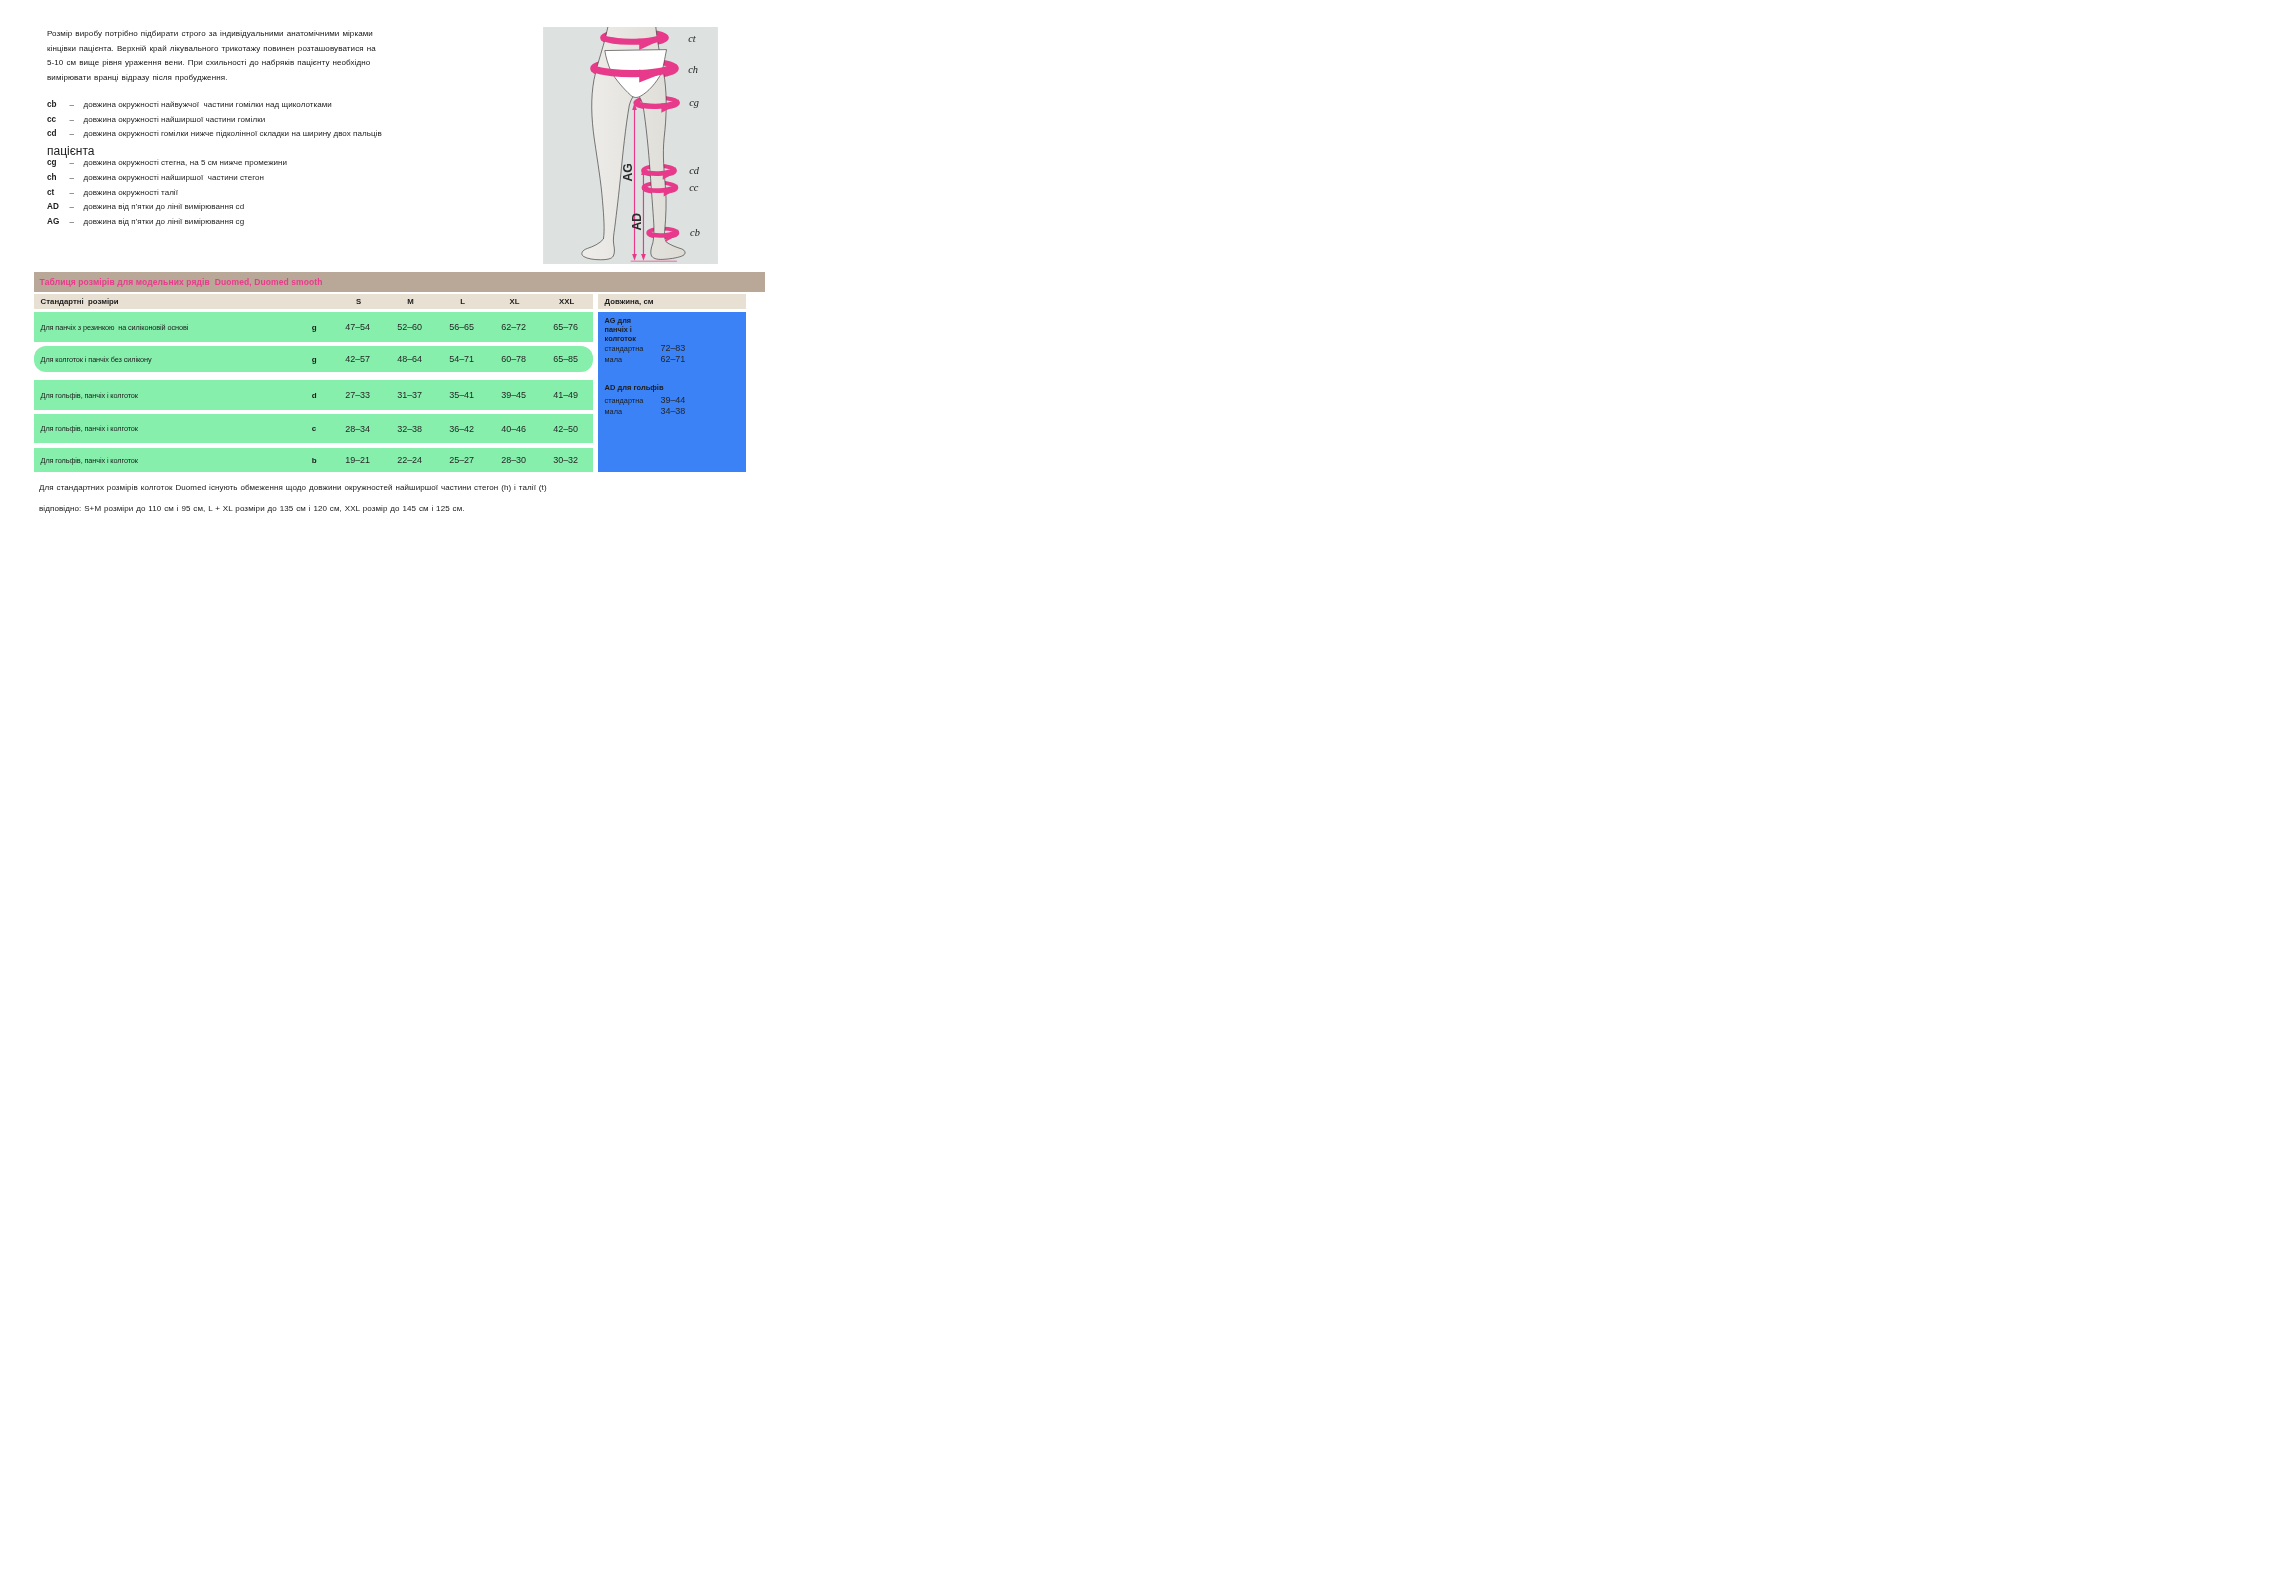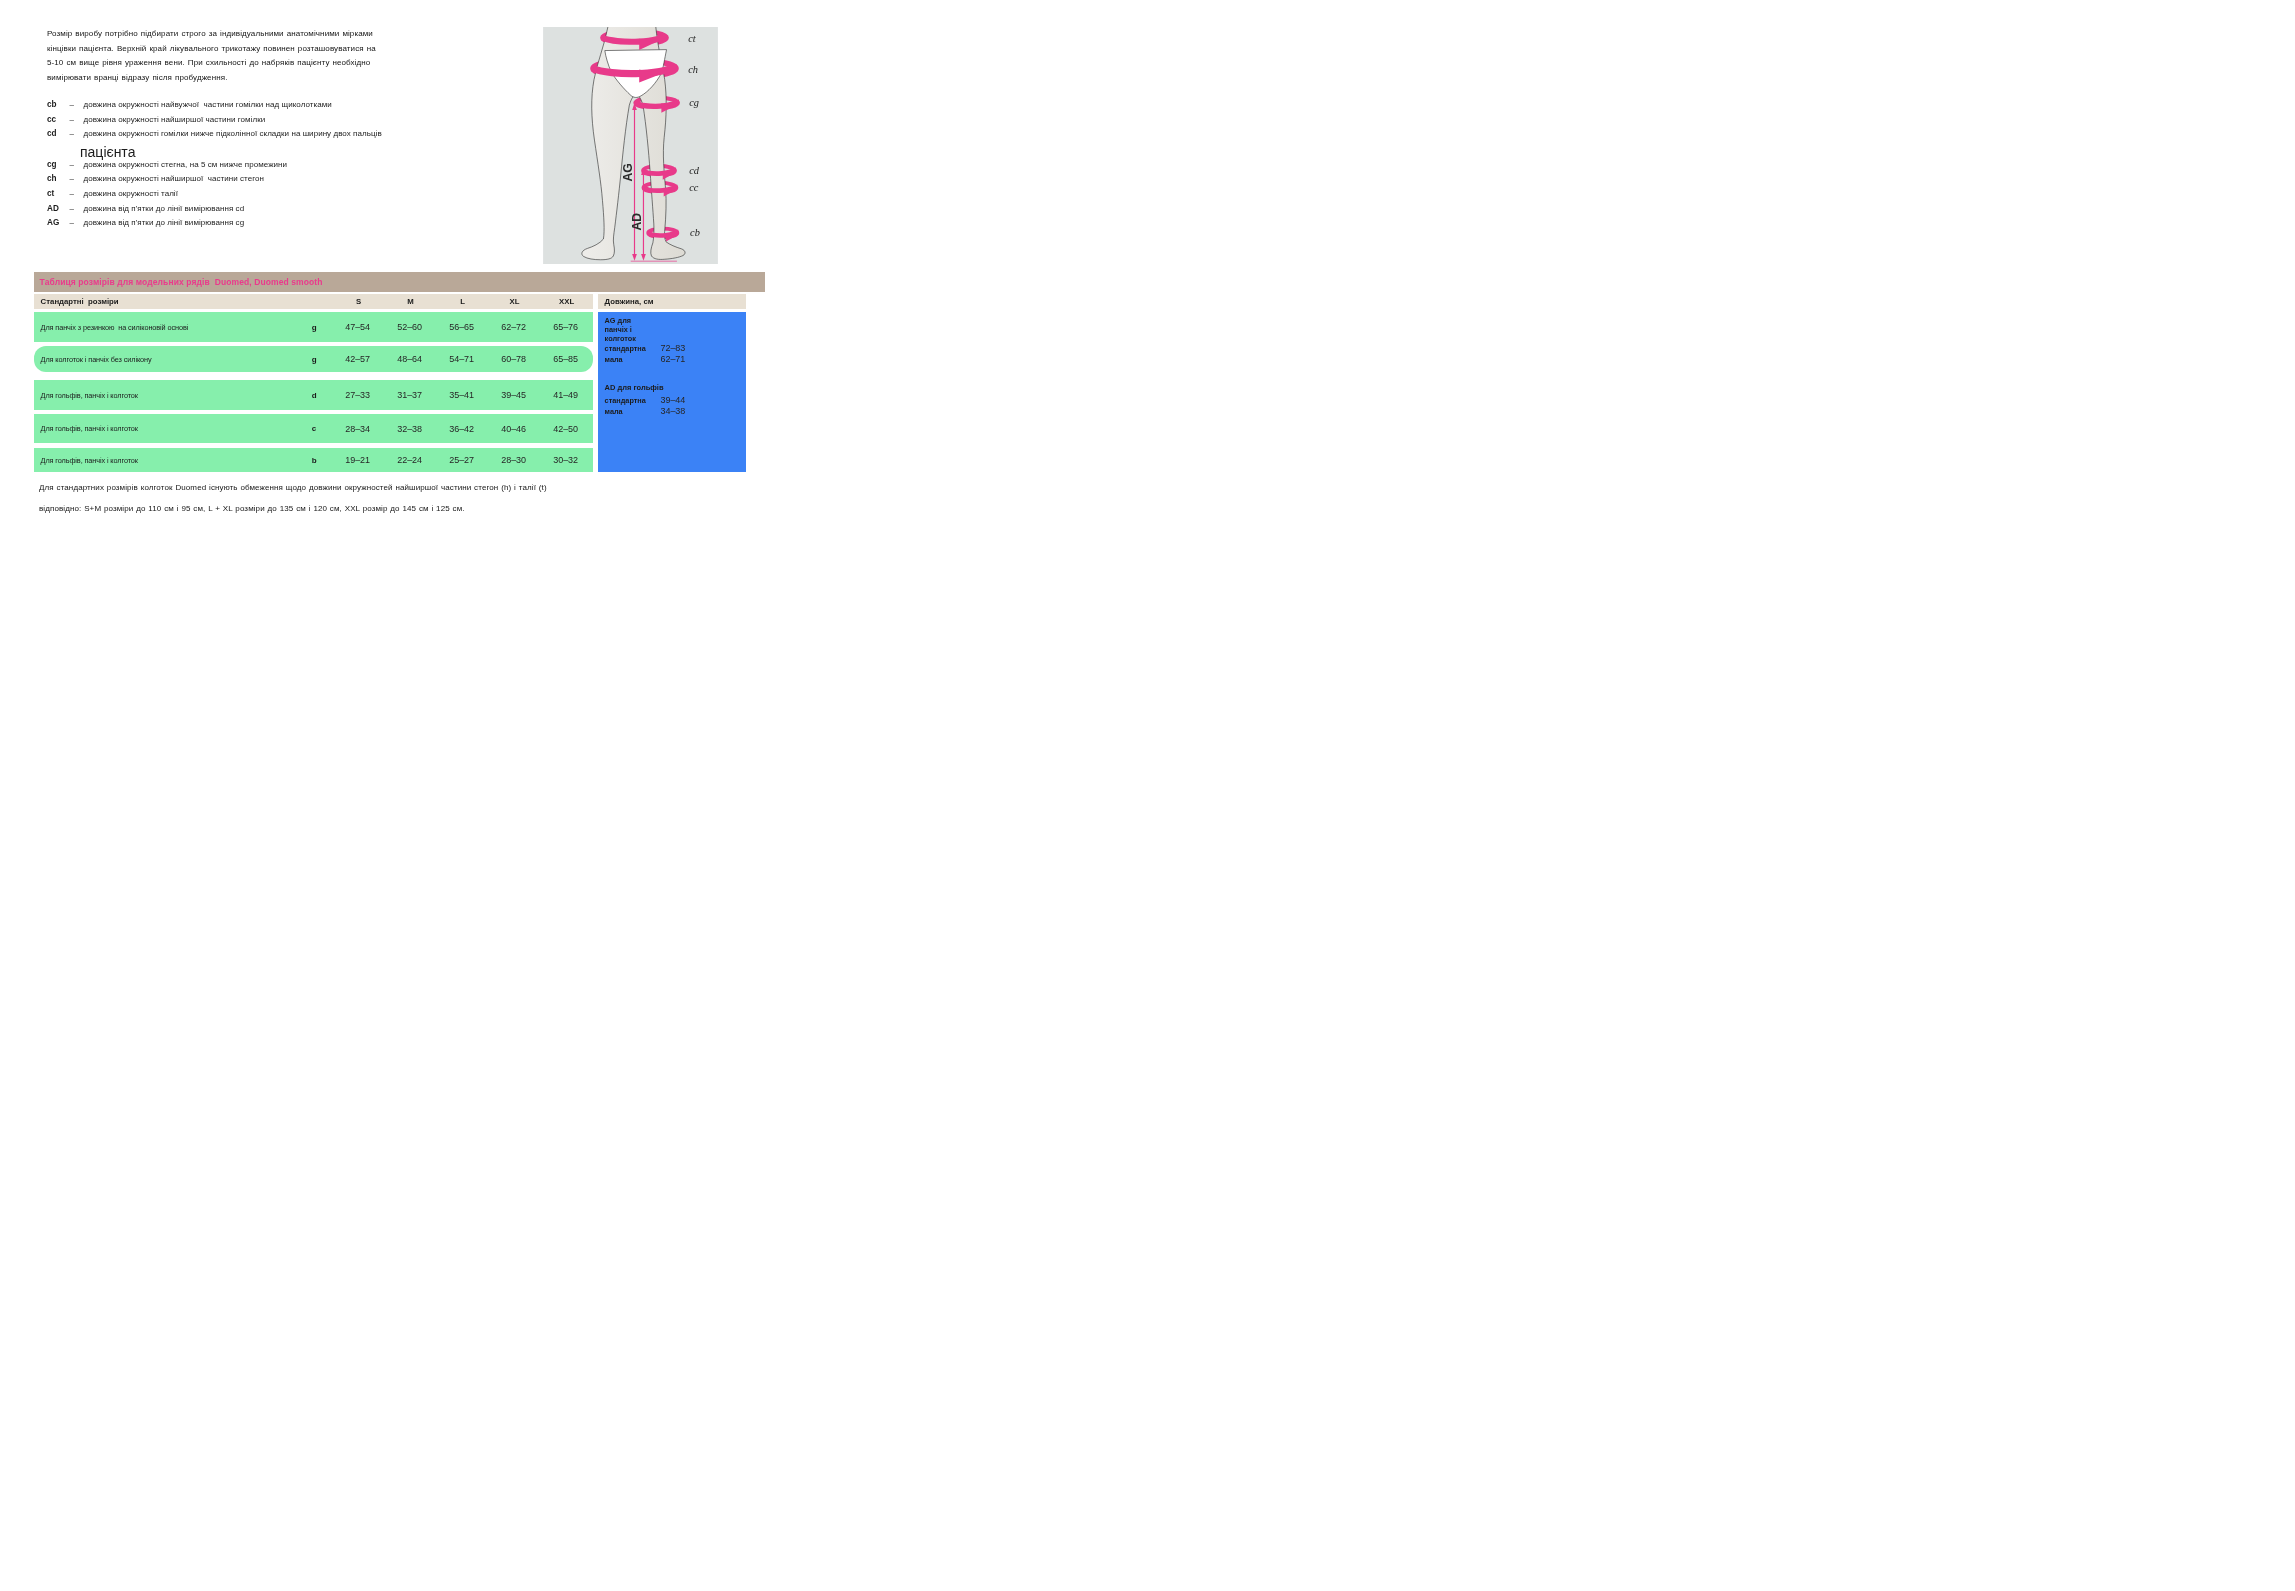--- a/index.html
+++ b/index.html
@@ -9,21 +9,21 @@
   
   .para{position:absolute;left:47px;top:27px;width:473px;font-size:8px;line-height:14.6px;
         letter-spacing:0.1px;word-spacing:0.7px;white-space:pre-line;color:#141414;}
 
   
   .defs{position:absolute;left:47px;top:100px;width:480px;}
   .def{display:flex;min-height:14.6px;align-items:baseline;}
   .def .abbr{width:22.6px;font-weight:bold;font-size:8.2px;flex:none;}
   .def .dash{width:14px;flex:none;font-size:8px;}
   .def .desc{flex:1;font-size:8px;letter-spacing:0.05px;white-space:pre-wrap;}
-  .def .cont{font-size:14px;margin-left:33px;}
+  .def .cont{font-size:12px;}
 
   
   .figure{position:absolute;left:543px;top:27px;width:175px;height:237px;}
 
   
   .titlebar{position:absolute;left:34px;top:272px;width:848px;height:20px;background:#b9a898;
             display:flex;align-items:center;}
   .titlebar span{color:#ea3a8c;font-weight:bold;font-size:8.5px;padding-left:5.6px;letter-spacing:0.1px;white-space:pre-wrap;}
 
   .hdr{position:absolute;left:34px;top:294px;width:559px;height:15px;background:#e8e0d3;
@@ -38,21 +38,21 @@
   .trow .rlabel{width:256px;padding-left:6.6px;font-size:7.3px;letter-spacing:-0.1px;flex:none;white-space:pre-wrap;}
   .trow .rletter{width:35px;text-align:center;font-weight:bold;font-size:8px;flex:none;}
   .trow .rval{width:52px;text-align:center;font-size:9px;color:#262626;flex:none;letter-spacing:-0.1px;}
   .r1{top:312px;height:30px;} .r2{top:346px;height:26px;border-radius:12px;} .r3{top:380px;height:30px;}
   .r4{top:414px;height:29px;} .r5{top:448px;height:24px;}
 
   .lencol{position:absolute;left:598px;top:312px;width:148px;height:160px;background:#3b82f6;
           box-sizing:border-box;padding:4.2px 4.7px 0 6.6px;}
   .lencol .ltitle{font-weight:bold;font-size:7.3px;line-height:9px;white-space:pre-line;}
   .len-row{display:flex;align-items:baseline;line-height:10.3px;}
-  .len-row .ll{width:56px;font-weight:bold;font-size:7.3px;flex:none;}
+  .len-row .ll{width:56px;font-weight:normal;font-size:7.3px;flex:none;}
   .len-row .lv{font-size:9px;color:#262626;letter-spacing:-0.1px;}
   .adblock{margin-top:17.4px;}
   .adtitle{font-weight:bold;font-size:7.5px;margin-bottom:2.8px;}
 
   
   .note{position:absolute;left:39px;top:477px;width:706px;font-size:8px;line-height:21px;
         letter-spacing:0.1px;word-spacing:0.5px;white-space:pre-line;color:#161616;}
 </style>
 </head>
 <body>

